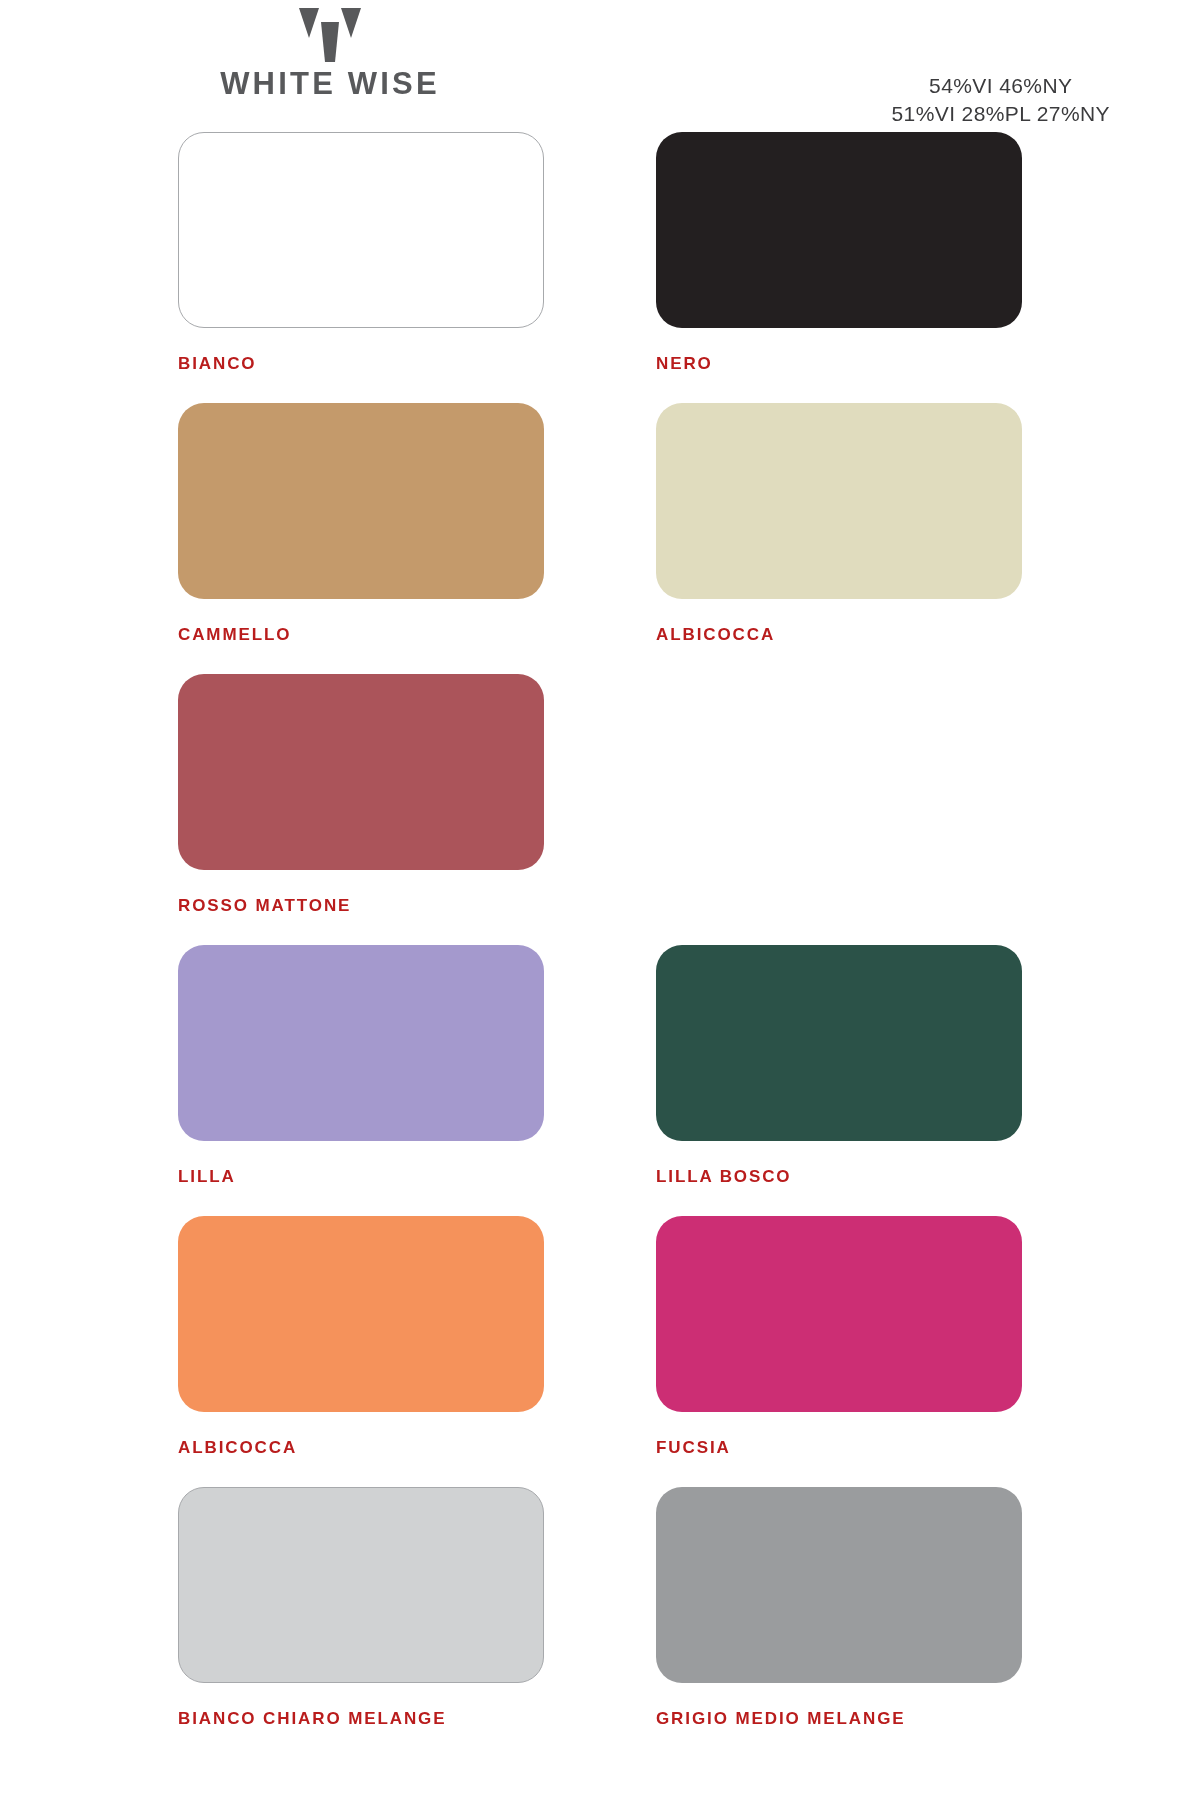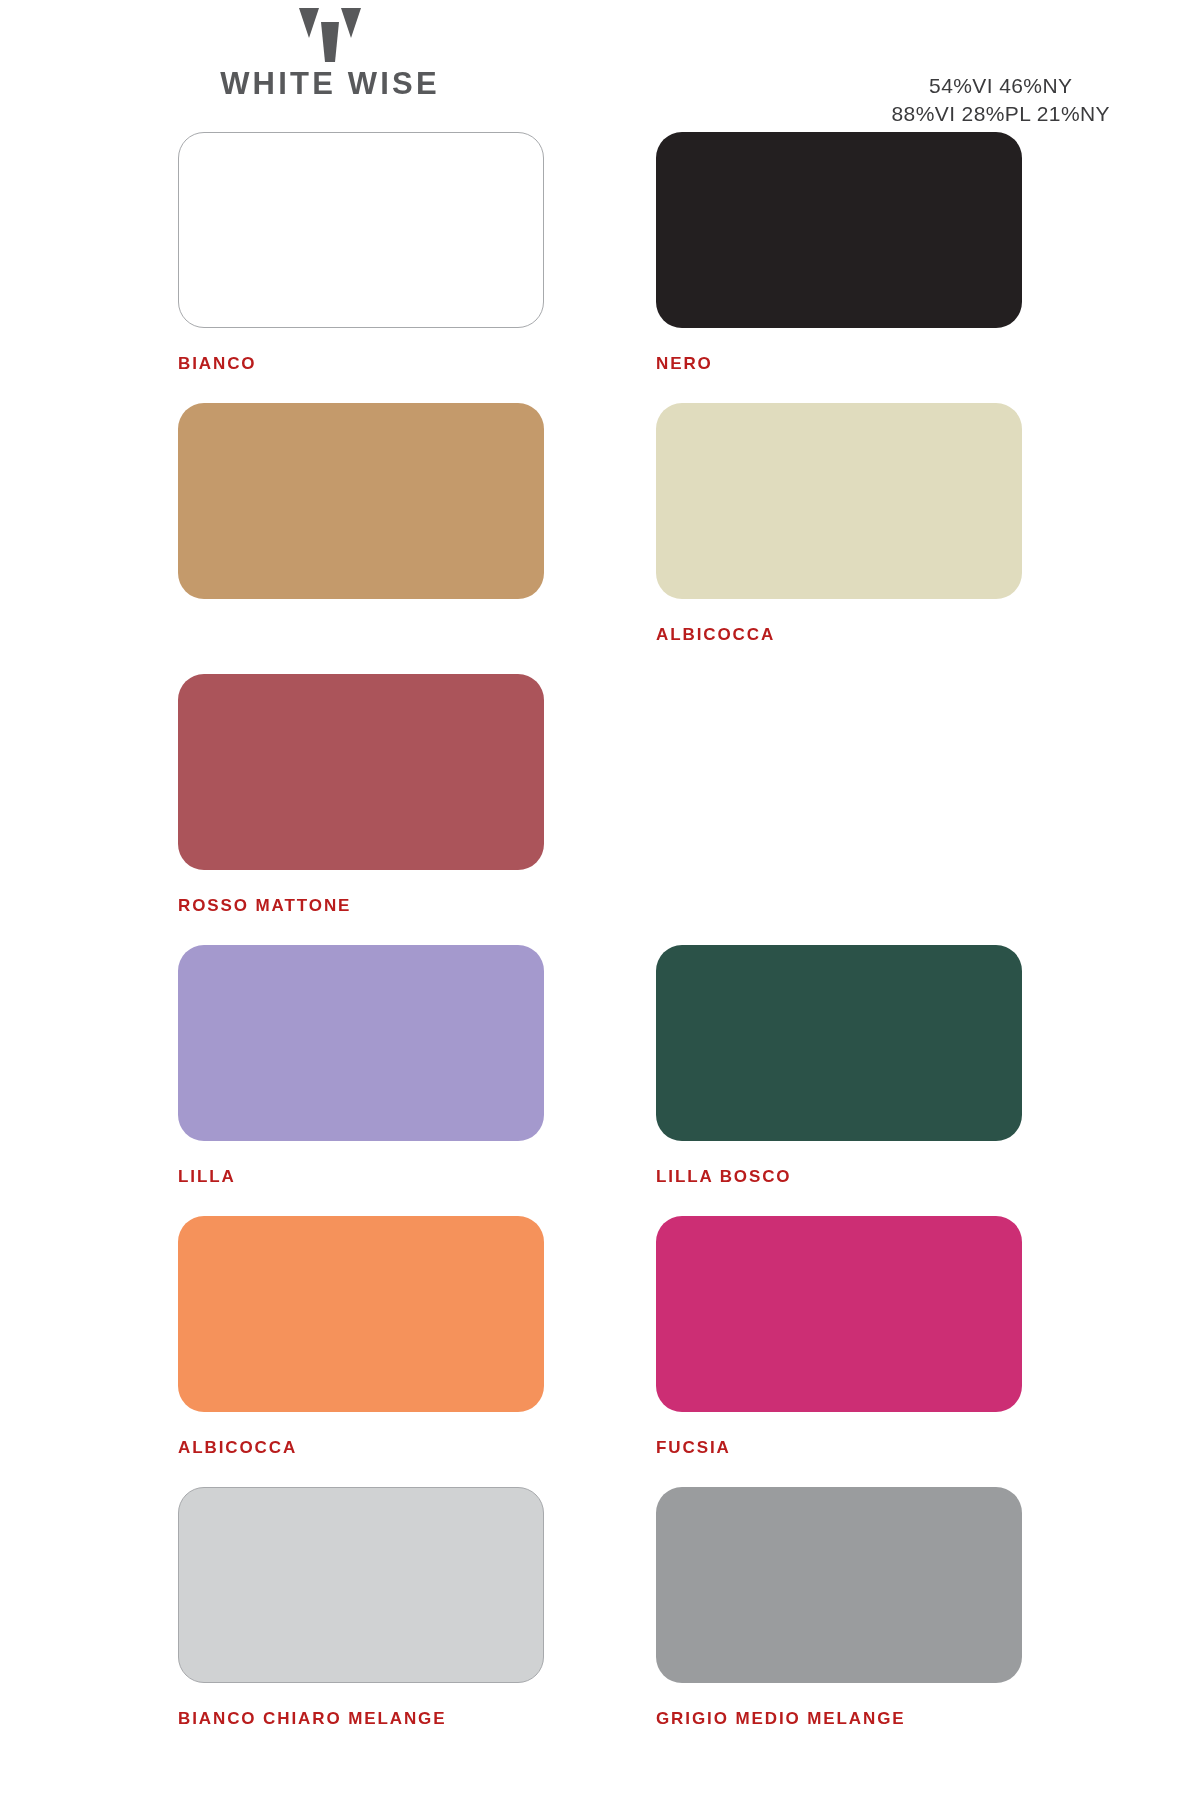--- a/index.html
+++ b/index.html
@@ -126,41 +126,42 @@
       <svg class="brand-mark" viewBox="0 0 62 54" aria-hidden="true">
         <polygon points="0,0 20,0 10,30" fill="#58595B"></polygon>
         <polygon points="42,0 62,0 52,30" fill="#58595B"></polygon>
         <polygon points="22,14 40,14 36,54 26,54" fill="#58595B"></polygon>
       </svg>
       <span class="brand-name">WHITE WISE</span>
     </div>
 
     <div class="composition">
       <div class="composition-line">54%VI 46%NY</div>
-      <div class="composition-line">88%VI 28%PL 21%NY</div>
+      <div class="composition-line">51%VI 28%PL 27%NY</div>
     </div>
 
   </div>
 
   <div class="grid">
 
     <div class="row">
       <div class="cell">
         <div class="swatch bordered" style="background-color: rgb(255, 255, 255);"></div>
         <span class="swatch-label">BIANCO</span>
       </div>
       <div class="cell">
         <div class="swatch" style="background-color: rgb(35, 31, 32);"></div>
         <span class="swatch-label">NERO</span>
       </div>
     </div>
 
     <div class="row">
       <div class="cell">
         <div class="swatch" style="background-color: rgb(196, 154, 107);"></div>
+        <span class="swatch-label">CAMMELLO</span>
       </div>
       <div class="cell">
         <div class="swatch" style="background-color: rgb(224, 220, 190);"></div>
         <span class="swatch-label">ALBICOCCA</span>
       </div>
     </div>
 
     <div class="row">
       <div class="cell">
         <div class="swatch" style="background-color: rgb(171, 84, 90);"></div>

